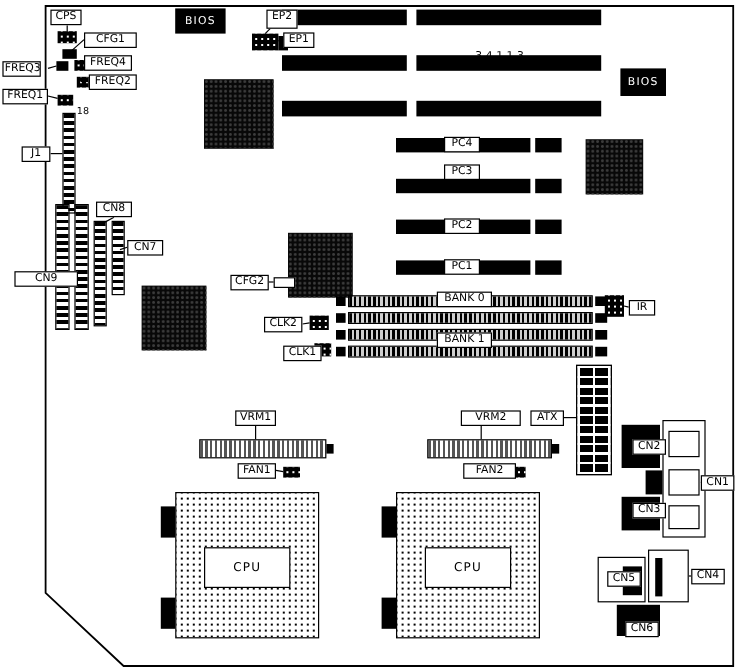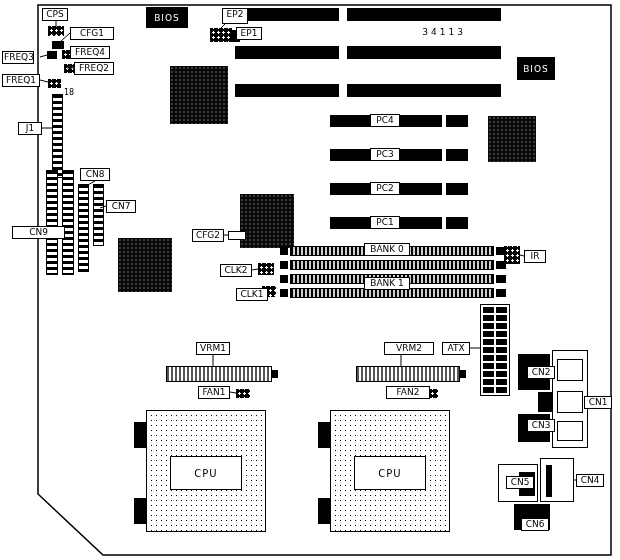--- a/index.html
+++ b/index.html
@@ -77,21 +77,21 @@
   <div class="blackbox" style="left:146px;top:7px;width:42px;height:21px">BIOS</div>
   <div class="blackbox" style="left:517px;top:57px;width:38px;height:23px">BIOS</div>
 
   <div class="slot" style="left:235px;top:8px;width:104px;height:13px"></div>
   <div class="slot" style="left:347px;top:8px;width:154px;height:13px"></div>
   <div class="slot" style="left:235px;top:46px;width:104px;height:13px"></div>
   <div class="slot" style="left:347px;top:46px;width:154px;height:13px"></div>
   <div class="slot" style="left:235px;top:84px;width:104px;height:13px"></div>
   <div class="slot" style="left:347px;top:84px;width:154px;height:13px"></div>
 
-  <div class="txt" style="left:396px;top:27px;width:70px;text-align:right;letter-spacing:3px">34113</div>
+  <div class="txt" style="left:396px;top:42px;width:70px;text-align:left;letter-spacing:3px">34113</div>
 
   <div class="slot" style="left:330px;top:115px;width:112px;height:12px"></div>
   <div class="slot" style="left:446px;top:115px;width:22px;height:12px"></div>
   <div class="slot" style="left:330px;top:149px;width:112px;height:12px"></div>
   <div class="slot" style="left:446px;top:149px;width:22px;height:12px"></div>
   <div class="slot" style="left:330px;top:183px;width:112px;height:12px"></div>
   <div class="slot" style="left:446px;top:183px;width:22px;height:12px"></div>
   <div class="slot" style="left:330px;top:217px;width:112px;height:12px"></div>
   <div class="slot" style="left:446px;top:217px;width:22px;height:12px"></div>
 
@@ -182,21 +182,21 @@
   <div class="callout" style="left:74px;top:62px;width:40px;height:13px">FREQ2</div>
   <div class="callout" style="left:2px;top:74px;width:38px;height:13px">FREQ1</div>
   <div class="callout" style="left:18px;top:122px;width:24px;height:13px">J1</div>
   <div class="callout" style="left:80px;top:168px;width:30px;height:13px">CN8</div>
   <div class="callout" style="left:106px;top:200px;width:30px;height:13px">CN7</div>
   <div class="callout" style="left:12px;top:226px;width:53px;height:13px">CN9</div>
   <div class="callout" style="left:222px;top:8px;width:26px;height:16px">EP2</div>
   <div class="callout" style="left:236px;top:27px;width:26px;height:13px">EP1</div>
   <div class="callout" style="left:192px;top:229px;width:32px;height:13px">CFG2</div>
   <div class="callout" style="left:370px;top:114px;width:30px;height:13px">PC4</div>
-  <div class="callout" style="left:370px;top:148px;width:30px;height:13px">PC3</div>
+  <div class="callout" style="left:370px;top:137px;width:30px;height:13px">PC3</div>
   <div class="callout" style="left:370px;top:182px;width:30px;height:13px">PC2</div>
   <div class="callout" style="left:370px;top:216px;width:30px;height:13px">PC1</div>
   <div class="callout" style="left:364px;top:243px;width:46px;height:13px">BANK 0</div>
   <div class="callout" style="left:364px;top:277px;width:46px;height:13px">BANK 1</div>
   <div class="callout" style="left:220px;top:264px;width:32px;height:13px">CLK2</div>
   <div class="callout" style="left:236px;top:288px;width:32px;height:13px">CLK1</div>
   <div class="callout" style="left:524px;top:250px;width:22px;height:13px">IR</div>
   <div class="callout" style="left:196px;top:342px;width:34px;height:13px">VRM1</div>
   <div class="callout" style="left:384px;top:342px;width:50px;height:13px">VRM2</div>
   <div class="callout" style="left:442px;top:342px;width:28px;height:13px">ATX</div>

